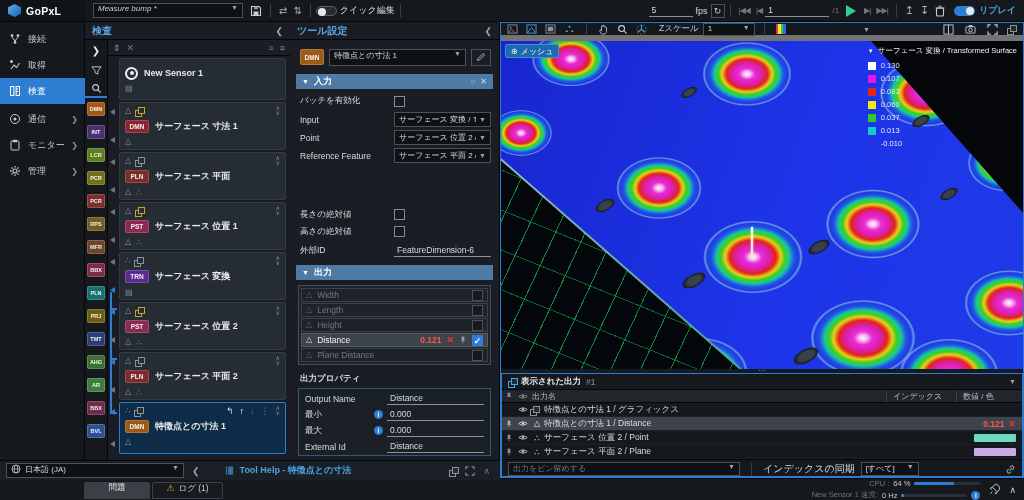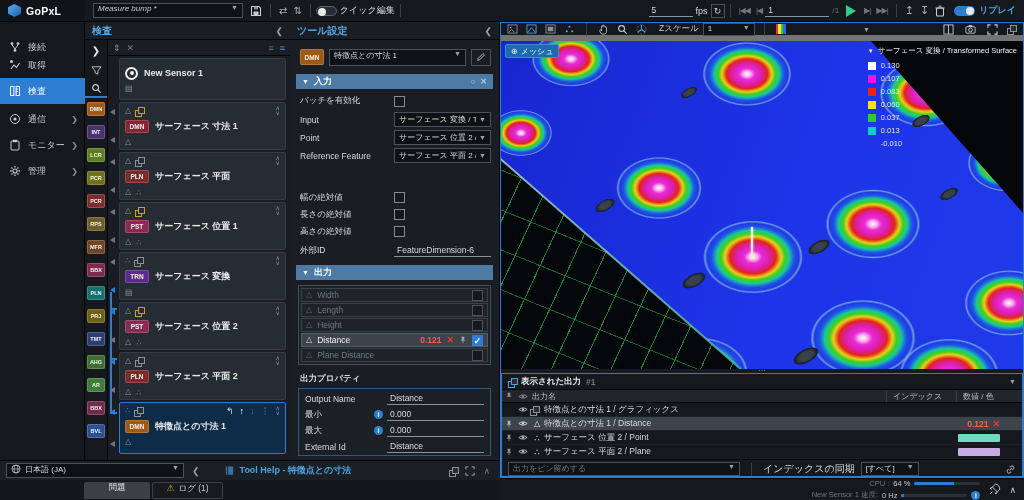--- a/index.html
+++ b/index.html
@@ -151,21 +151,21 @@
   .splitter { position:absolute; left:0; top:346px; width:522px; height:4px; background:#171b20; color:#8a929a;
               font-size:8px; line-height:3px; text-align:center; }
 
   .outpanel { position:absolute; left:0; top:350px; width:522px; height:104px; border:1px solid #2d7dd2; background:#15181d; }
   .op-title { display:flex; align-items:center; gap:5px; height:15px; padding:0 6px; color:#e6e9ec; font-weight:bold; font-size:8.5px; }
   .op-head { display:flex; align-items:center; height:14px; background:#21262d; border-top:1px solid #04060a;
              border-bottom:1px solid #04060a; font-size:8px; color:#b8bfc6; }
   .op-row { display:flex; align-items:center; height:14px; font-size:8.5px; color:#d8dce0; border-bottom:1px solid #1d2127; }
   .op-row.selected { background:#3d444c; }
   .op-ic { width:14px; display:flex; justify-content:center; flex:0 0 auto; }
-  .op-val { width:66px; display:flex; align-items:center; justify-content:flex-end; gap:4px; padding-right:22px; flex:0 0 auto; }
+  .op-val { width:66px; display:flex; align-items:center; justify-content:flex-end; gap:4px; padding-right:6px; flex:0 0 auto; }
   .op-idx { width:70px; flex:0 0 auto; padding-left:6px; }
   .sw { width:42px; height:8px; border-radius:1px; }
   .op-foot { display:flex; align-items:center; height:19px; padding:0 6px; gap:6px; border-top:1px solid #04060a; }
   .pincombo { width:232px; }
 
   
   .dock { left:0; top:460px; width:500px; height:20px; background:#1a1f26; border-top:1px solid #04060a;
           display:flex; align-items:center; }
   .tabsrow { left:0; top:480px; width:500px; height:20px; background:#14171b; }
   .tab { position:absolute; top:2px; height:17px; display:flex; align-items:flex-start; justify-content:center; gap:4px;
@@ -232,21 +232,21 @@
           <line x1="3.5" y1="1.2" x2="6.5" y2="1.2" stroke="#c8ccd0"></line>
         </svg>
     </span>
     <div class="toggle on" style="margin:0 4px 0 6px">
         <div class="knob"></div>
       </div>
     <span class="blue" style="font-weight:bold;margin-right:8px">リプレイ</span>
   </div>
 
   <div class="sidebar abs">
-    <div class="nav-item" style="top:12px">
+    <div class="nav-item" style="top:4px">
       <svg width="12" height="12" viewBox="0 0 12 12">
           <circle cx="3" cy="2.6" r="1.4" fill="#c8ccd0"></circle>
           <circle cx="9" cy="2.6" r="1.4" fill="#c8ccd0"></circle>
           <circle cx="6" cy="9.4" r="1.4" fill="#c8ccd0"></circle>
           <path d="M3 4 L6 8 M9 4 L6 8" stroke="#c8ccd0" fill="none"></path>
         </svg>
       <span>接続</span>
     </div>
     <div class="nav-item" style="top:30px">
       <svg width="12" height="12" viewBox="0 0 12 12">
@@ -536,26 +536,20 @@
         </div>
     </div>
     <div class="srow" style="top:126px;height:15px">
       <span class="lb">Reference Feature</span>
       <div class="sel ctl">
           <span style="white-space:nowrap;overflow:hidden">サーフェース 平面 2 /...</span>
           <span class="car">▼</span>
         </div>
     </div>
 
-    <div class="srow" style="top:169px;height:13px">
-      <span class="lb">幅の絶対値</span>
-      <span class="ctl">
-          <span class="chk"></span>
-        </span>
-    </div>
     <div class="srow" style="top:186px;height:13px">
       <span class="lb">長さの絶対値</span>
       <span class="ctl">
           <span class="chk"></span>
         </span>
     </div>
     <div class="srow" style="top:203px;height:13px">
       <span class="lb">高さの絶対値</span>
       <span class="ctl">
           <span class="chk"></span>

